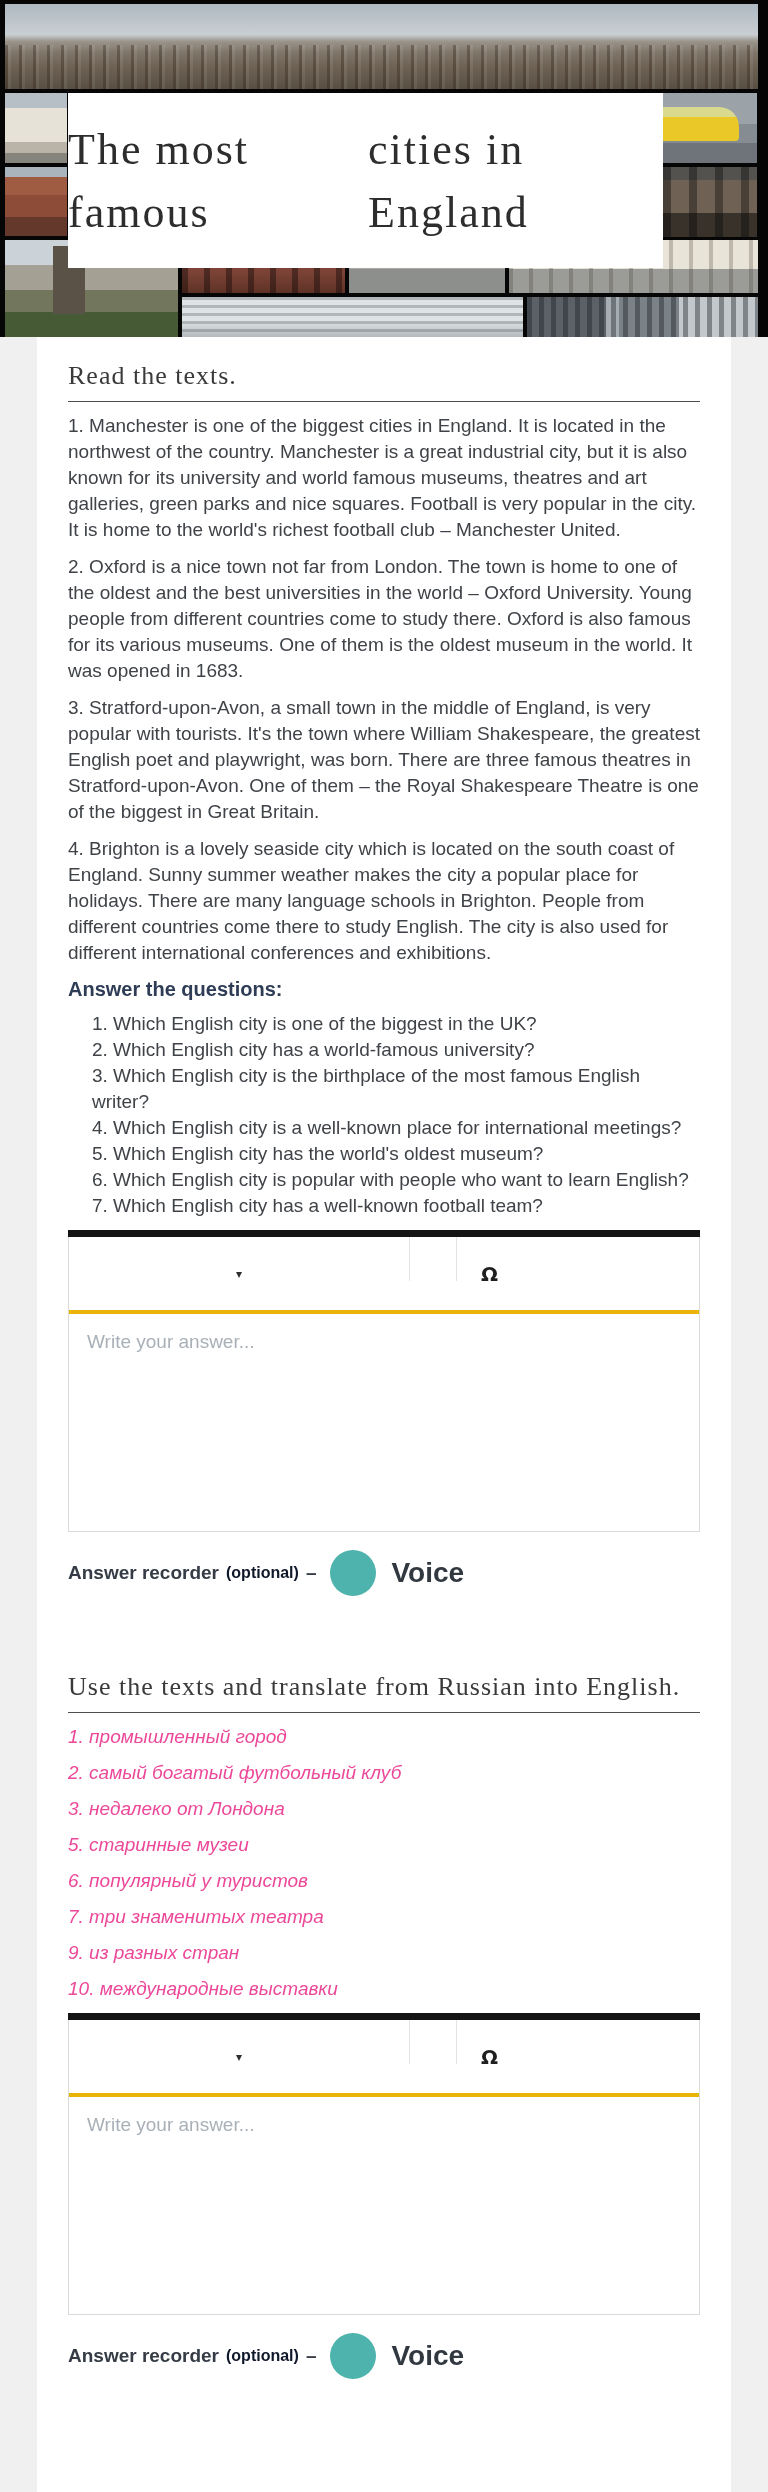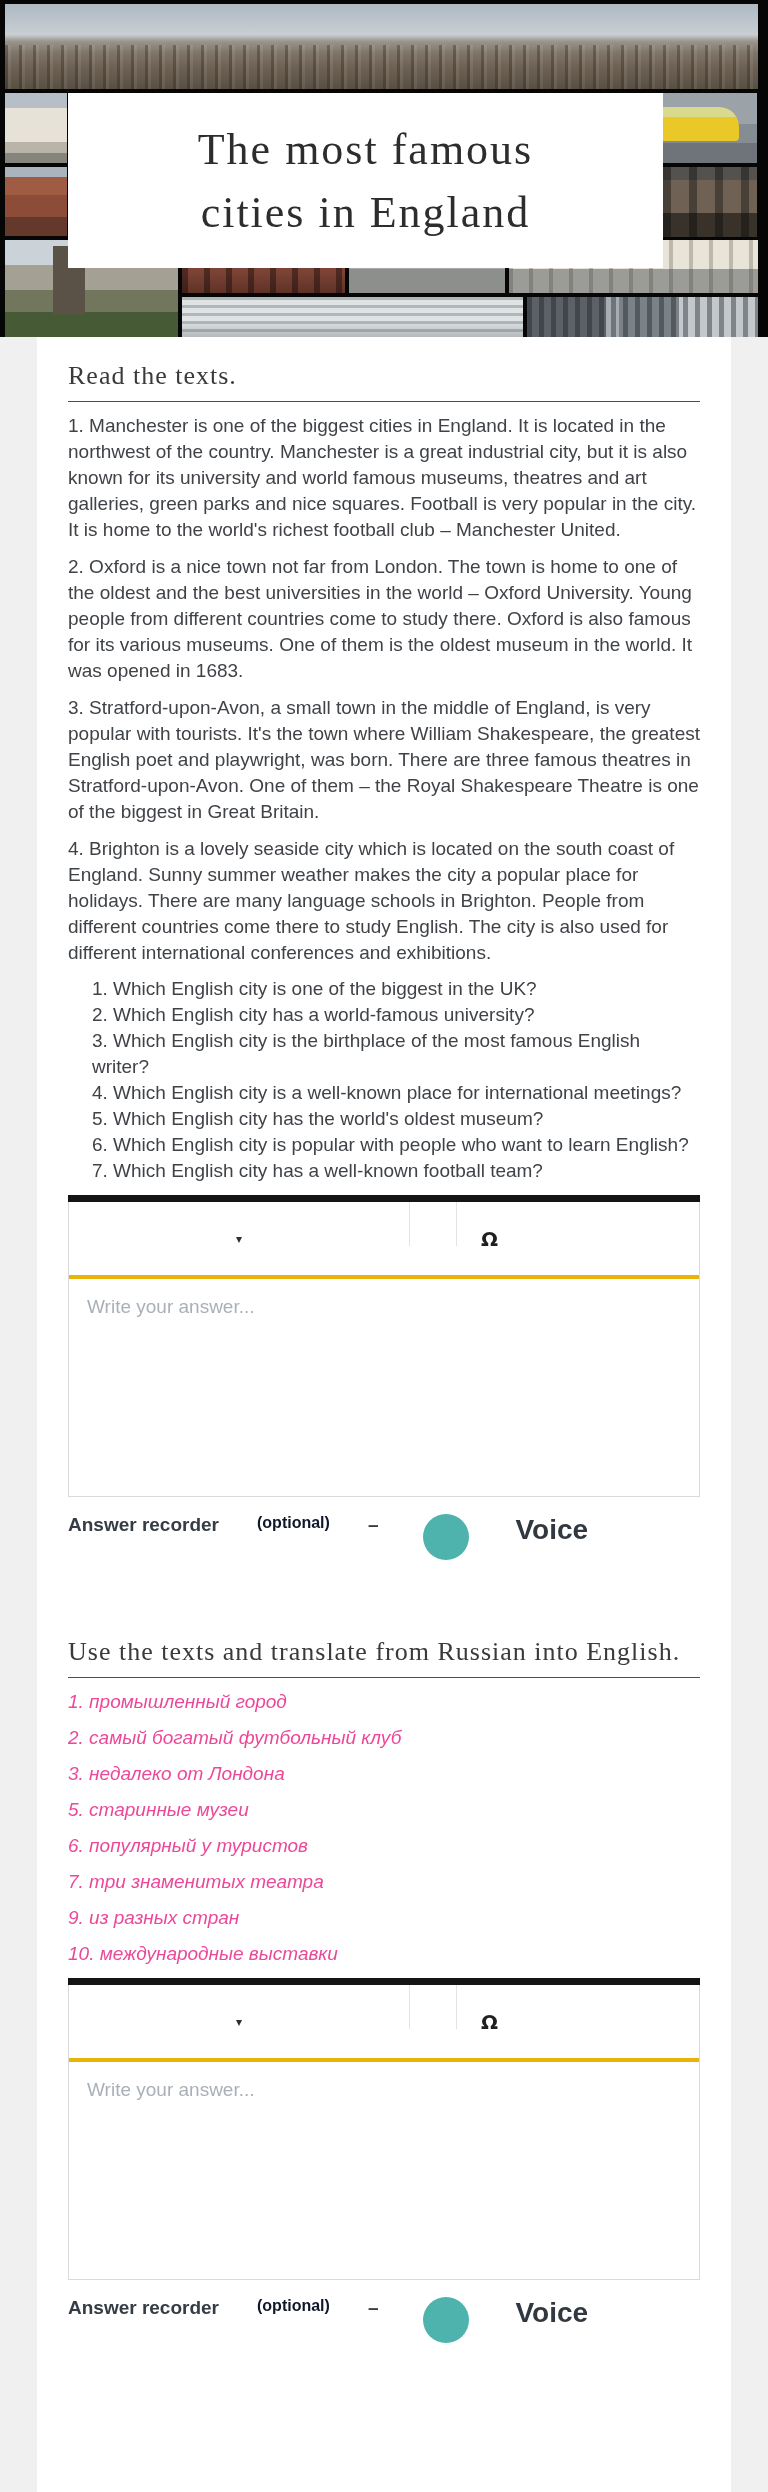--- a/index.html
+++ b/index.html
@@ -35,21 +35,21 @@
   .ph-gallery{left:509px;top:240px;width:249px;height:53px;
     background-image:repeating-linear-gradient(90deg,rgba(60,50,40,.25) 0 4px,rgba(0,0,0,0) 4px 20px),
       linear-gradient(180deg,#e9e4d8 0 55%,#9b9c98 55% 100%);}
   .ph-modern{left:182px;top:297px;width:341px;height:40px;
     background-image:repeating-linear-gradient(180deg,rgba(90,100,105,.35) 0 3px,rgba(0,0,0,0) 3px 8px),
       linear-gradient(180deg,#dfe3e4 0 60%,#b3b9bc 100%);}
   .ph-towers{left:527px;top:297px;width:231px;height:40px;
     background-image:repeating-linear-gradient(90deg,rgba(25,30,34,.4) 0 5px,rgba(0,0,0,0) 5px 12px),
       linear-gradient(90deg,#5b6166 0 34%,#a7aeb3 34% 40%,#7a8288 40% 66%,#c2c8cc 66% 100%);}
   .title-card{position:absolute;left:68px;top:93px;width:595px;height:175px;background:#ffffff;
-    display:flex;flex-direction:column;justify-content:center;align-items:center;}
+    display:flex;flex-direction:row;justify-content:center;align-items:center;}
   .title-line{font-family:cursive;font-size:44px;line-height:63px;color:#2d2d2d;letter-spacing:2px;}
   
   .card{position:absolute;left:37px;top:337px;width:694px;height:2472px;background:#ffffff;
     box-sizing:border-box;padding:0 31px;}
   .hand-heading{font-family:cursive;font-size:26px;line-height:34px;color:#3a3a3a;letter-spacing:1px;}
   .h-read{margin-top:22px;}
   .rule{border:none;border-top:1px solid #4e4e4e;margin:8px 0 0 0;}
   .para{font-size:19px;line-height:26px;color:#3f4348;margin:11px 0 10px 0;}
   .q-heading{font-size:20px;line-height:26px;font-weight:bold;color:#2e3c56;margin:6px 0 0 0;}
   .q-line{font-size:19px;line-height:26px;color:#3f4348;}
@@ -61,21 +61,21 @@
   .toolbar{height:73px;display:flex;align-items:center;}
   .tb-dropdown{width:340px;display:flex;justify-content:center;align-items:center;cursor:pointer;}
   .caret{font-size:12px;color:#2e2e2e;}
   .tb-vsep{width:1px;height:44px;background:#e4e4e4;align-self:flex-start;}
   .tb-gap{width:46px;height:100%;}
   .tb-omega{margin-left:24px;font-size:20px;font-weight:bold;color:#1f1f1f;cursor:pointer;
     font-family:"DejaVu Sans",sans-serif;}
   .editor-body{box-sizing:border-box;height:221px;border-top:4px solid #eab308;
     padding:16px 18px;font-size:19px;line-height:24px;color:#a9b0b8;cursor:text;}
   
-  .recorder{display:flex;margin-top:17px;height:47px;gap:31px;}
+  .recorder{display:flex;align-items:center;margin-top:17px;height:47px;}
   .rec-label{font-size:19px;font-weight:bold;color:#353c45;}
   .rec-optional{font-size:16px;font-weight:bold;color:#0f172a;margin-left:7px;}
   .rec-dash{font-size:19px;font-weight:bold;color:#353c45;margin-left:7px;}
   .rec-circle{width:46px;height:46px;border-radius:50%;border:none;background:#4db3ac;
     margin-left:14px;cursor:pointer;}
   .rec-voice{font-size:28px;font-weight:bold;color:#31383f;margin-left:15px;}
   .h-use{margin-top:74px;}
   .ru-item{font-size:19px;line-height:26px;color:#ec4899;margin:0 0 10px 0;font-style:italic;}
   .ru-block{margin-top:11px;}
 </style>
@@ -105,20 +105,21 @@
   <div class="card">
 
     <div class="hand-heading h-read">Read the texts.</div>
     <hr class="rule">
 
     <div class="para">1. Manchester is one of the biggest cities in England. It is located in the northwest of the country. Manchester is a great industrial city, but it is also known for its university and world famous museums, theatres and art galleries, green parks and nice squares. Football is very popular in the city. It is home to the world's richest football club – Manchester United.</div>
     <div class="para">2. Oxford is a nice town not far from London. The town is home to one of the oldest and the best universities in the world – Oxford University. Young people from different countries come to study there. Oxford is also famous for its various museums. One of them is the oldest museum in the world. It was opened in 1683.</div>
     <div class="para">3. Stratford-upon-Avon, a small town in the middle of England, is very popular with tourists. It's the town where William Shakespeare, the greatest English poet and playwright, was born. There are three famous theatres in Stratford-upon-Avon. One of them – the Royal Shakespeare Theatre is one of the biggest in Great Britain.</div>
     <div class="para">4. Brighton is a lovely seaside city which is located on the south coast of England. Sunny summer weather makes the city a popular place for holidays. There are many language schools in Brighton. People from different countries come there to study English. The city is also used for different international conferences and exhibitions.</div>
 
+    <div class="q-heading">Answer the questions:</div>
     <div class="q-block">
       <div class="q-line">1. Which English city is one of the biggest in the UK?</div>
       <div class="q-line">2. Which English city has a world-famous university?</div>
       <div class="q-line">3. Which English city is the birthplace of the most famous English writer?</div>
       <div class="q-line">4. Which English city is a well-known place for international meetings?</div>
       <div class="q-line">5. Which English city has the world's oldest museum?</div>
       <div class="q-line">6. Which English city is popular with people who want to learn English?</div>
       <div class="q-line">7. Which English city has a well-known football team?</div>
     </div>
 

